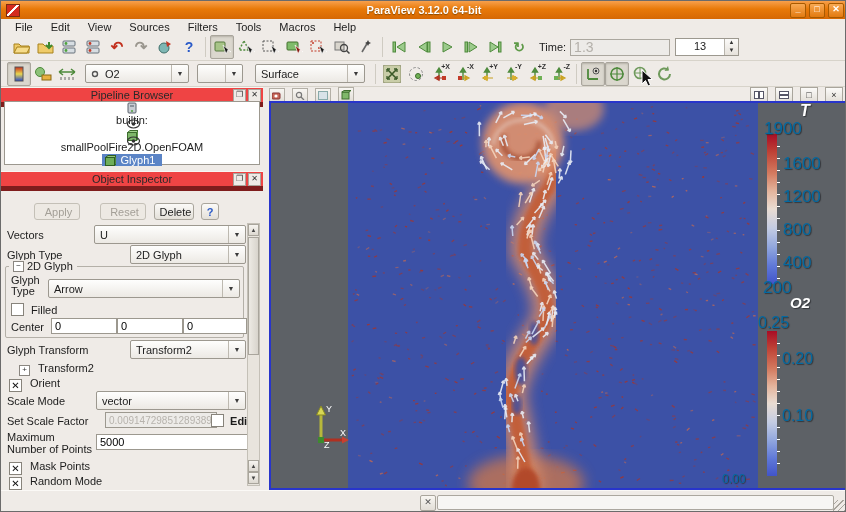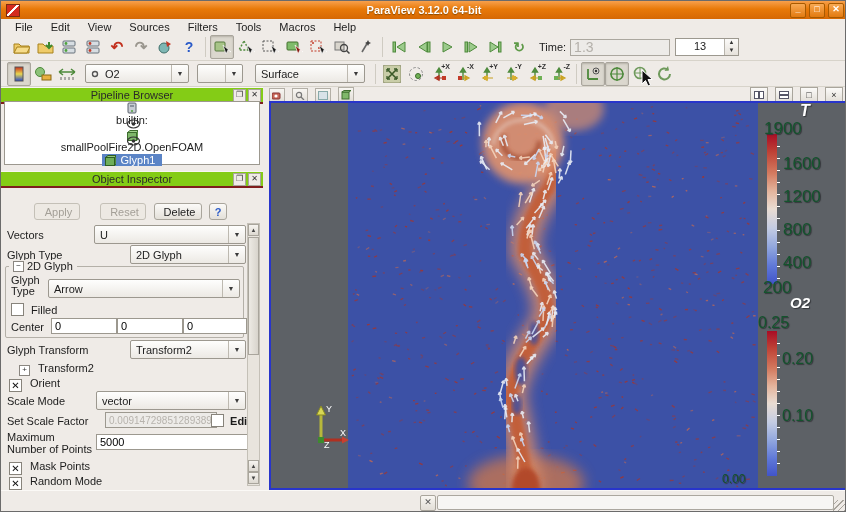--- a/index.html
+++ b/index.html
@@ -43,22 +43,22 @@
     background:linear-gradient(#FBFAF8,#E6E2DB);}
   .spin .arrows span{flex:1;font-size:6px;line-height:7px;text-align:center;color:#333;}
   .combo{display:flex;align-items:center;height:19px;background:linear-gradient(#FEFEFD,#ECE9E4);
     border:1px solid #9C988F;border-radius:2px;box-sizing:border-box;}
   .combo .txt{flex:1;padding:0 5px;white-space:nowrap;overflow:hidden;}
   .combo .arr{width:16px;align-self:stretch;display:flex;align-items:center;justify-content:center;
     border-left:1px solid #BDB9B0;color:#3a3a3a;font-size:7px;}
   .axbtn{position:relative;}
   .axlbl{position:absolute;top:0px;right:1px;font-size:7px;font-weight:bold;color:#333;}
   
-  .panelhdr{position:absolute;left:0;width:262px;height:14px;background:#84cc16;
-    border-top:1px solid #F8F6F2;border-bottom:2px solid #7f1d1d;text-align:center;
+  .panelhdr{position:absolute;left:0;width:262px;height:14px;background:#ef4444;
+    border-top:1px solid #F8F6F2;border-bottom:5px solid #7f1d1d;text-align:center;
     font-size:11px;line-height:14px;color:#2a2a2a;}
   .panelhdr .hbtns{position:absolute;right:2px;top:1px;display:flex;gap:2px;}
   .hbtn{width:11px;height:11px;border:1px solid #A9A59C;background:#EFEBE7;font-size:8px;
     line-height:9px;text-align:center;color:#333;}
   .treebox{position:absolute;left:3px;top:100px;width:254px;height:62px;background:#fff;
     border:1px solid #9C988F;}
   .trow{position:relative;height:17px;display:flex;align-items:center;flex-direction:column;}
   .trow .lbl{padding:0 3px;}
   .sel{background:#5B84C6;color:#fff;margin-top:8px;}
   .eye{width:13px;height:10px;margin-left:3px;flex:none;}
@@ -96,21 +96,21 @@
     background:linear-gradient(90deg,#EDEAE4,#D8D4CC);border:1px solid #A9A59C;box-sizing:border-box;}
   
   .viewtop{position:absolute;left:265px;top:86px;width:581px;height:14px;background:#EFEBE7;}
   .minibtn{width:14px;height:13px;border:1px solid #B3AFA6;background:linear-gradient(#F8F6F2,#E2DED7);
     display:inline-flex;align-items:center;justify-content:center;margin-right:4px;}
   .viewctl{position:absolute;top:0;display:flex;gap:7px;}
   .vcbtn{width:16px;height:13px;border:1px solid #A9A59C;background:linear-gradient(#FBFAF8,#E4E0D9);
     display:flex;align-items:center;justify-content:center;font-size:9px;color:#333;}
   .renderframe{position:absolute;left:268px;top:100px;width:578px;height:389px;
     border:2px solid #2835CB;box-sizing:border-box;background:#5D6166;}
-  .legend-label{position:absolute;color:#14532d;font-size:17px;text-shadow:1px 1px 1px #33363a;
+  .legend-label{position:absolute;color:#0369a1;font-size:17px;text-shadow:1px 1px 1px #33363a;
     font-family:"Liberation Sans",sans-serif;white-space:nowrap;}
   .legend-title{position:absolute;color:#fff;font-style:italic;font-size:16px;font-weight:bold;
     text-shadow:1px 1px 1px #33363a;}
   .legend-bar{position:absolute;width:10px;}
   .legend-ticks{position:absolute;width:3px;background:repeating-linear-gradient(
     to bottom,transparent 0 11px,#ffffff 11px 12px);}
   
   .statusbar{position:absolute;left:0;top:489px;width:846px;height:23px;background:#EFEBE7;
     border-top:1px solid #FBF9F6;}
   .sbtn{position:absolute;left:419px;top:4px;width:14px;height:14px;border:1px solid #A9A59C;
@@ -479,21 +479,21 @@
           <path d="M2 6 l3 3 4-7" stroke="#9aa894" stroke-width="2" fill="none"></path>
         </svg>
       <span>Apply</span>
     </div>
     <div class="pbtn disabled" style="margin-left:20px;width:46px">
       <svg width="11" height="11">
           <circle cx="5.5" cy="5.5" r="4" stroke="#a8a49c" fill="none" stroke-width="1.5"></circle>
         </svg>
       <span>Reset</span>
     </div>
-    <div class="pbtn" style="margin-left:8px;width:48px">
+    <div class="pbtn" style="margin-left:8px;width:40px">
       <svg width="10" height="10">
           <path d="M1 1 L9 9 M9 1 L1 9" stroke="#C2301E" stroke-width="2.4"></path>
         </svg>
       <span>Delete</span>
     </div>
     <div class="pbtn" style="margin-left:7px;width:18px;color:#2A5AC8;font-weight:bold">
       <span>?</span>
     </div>
   </div>
 

